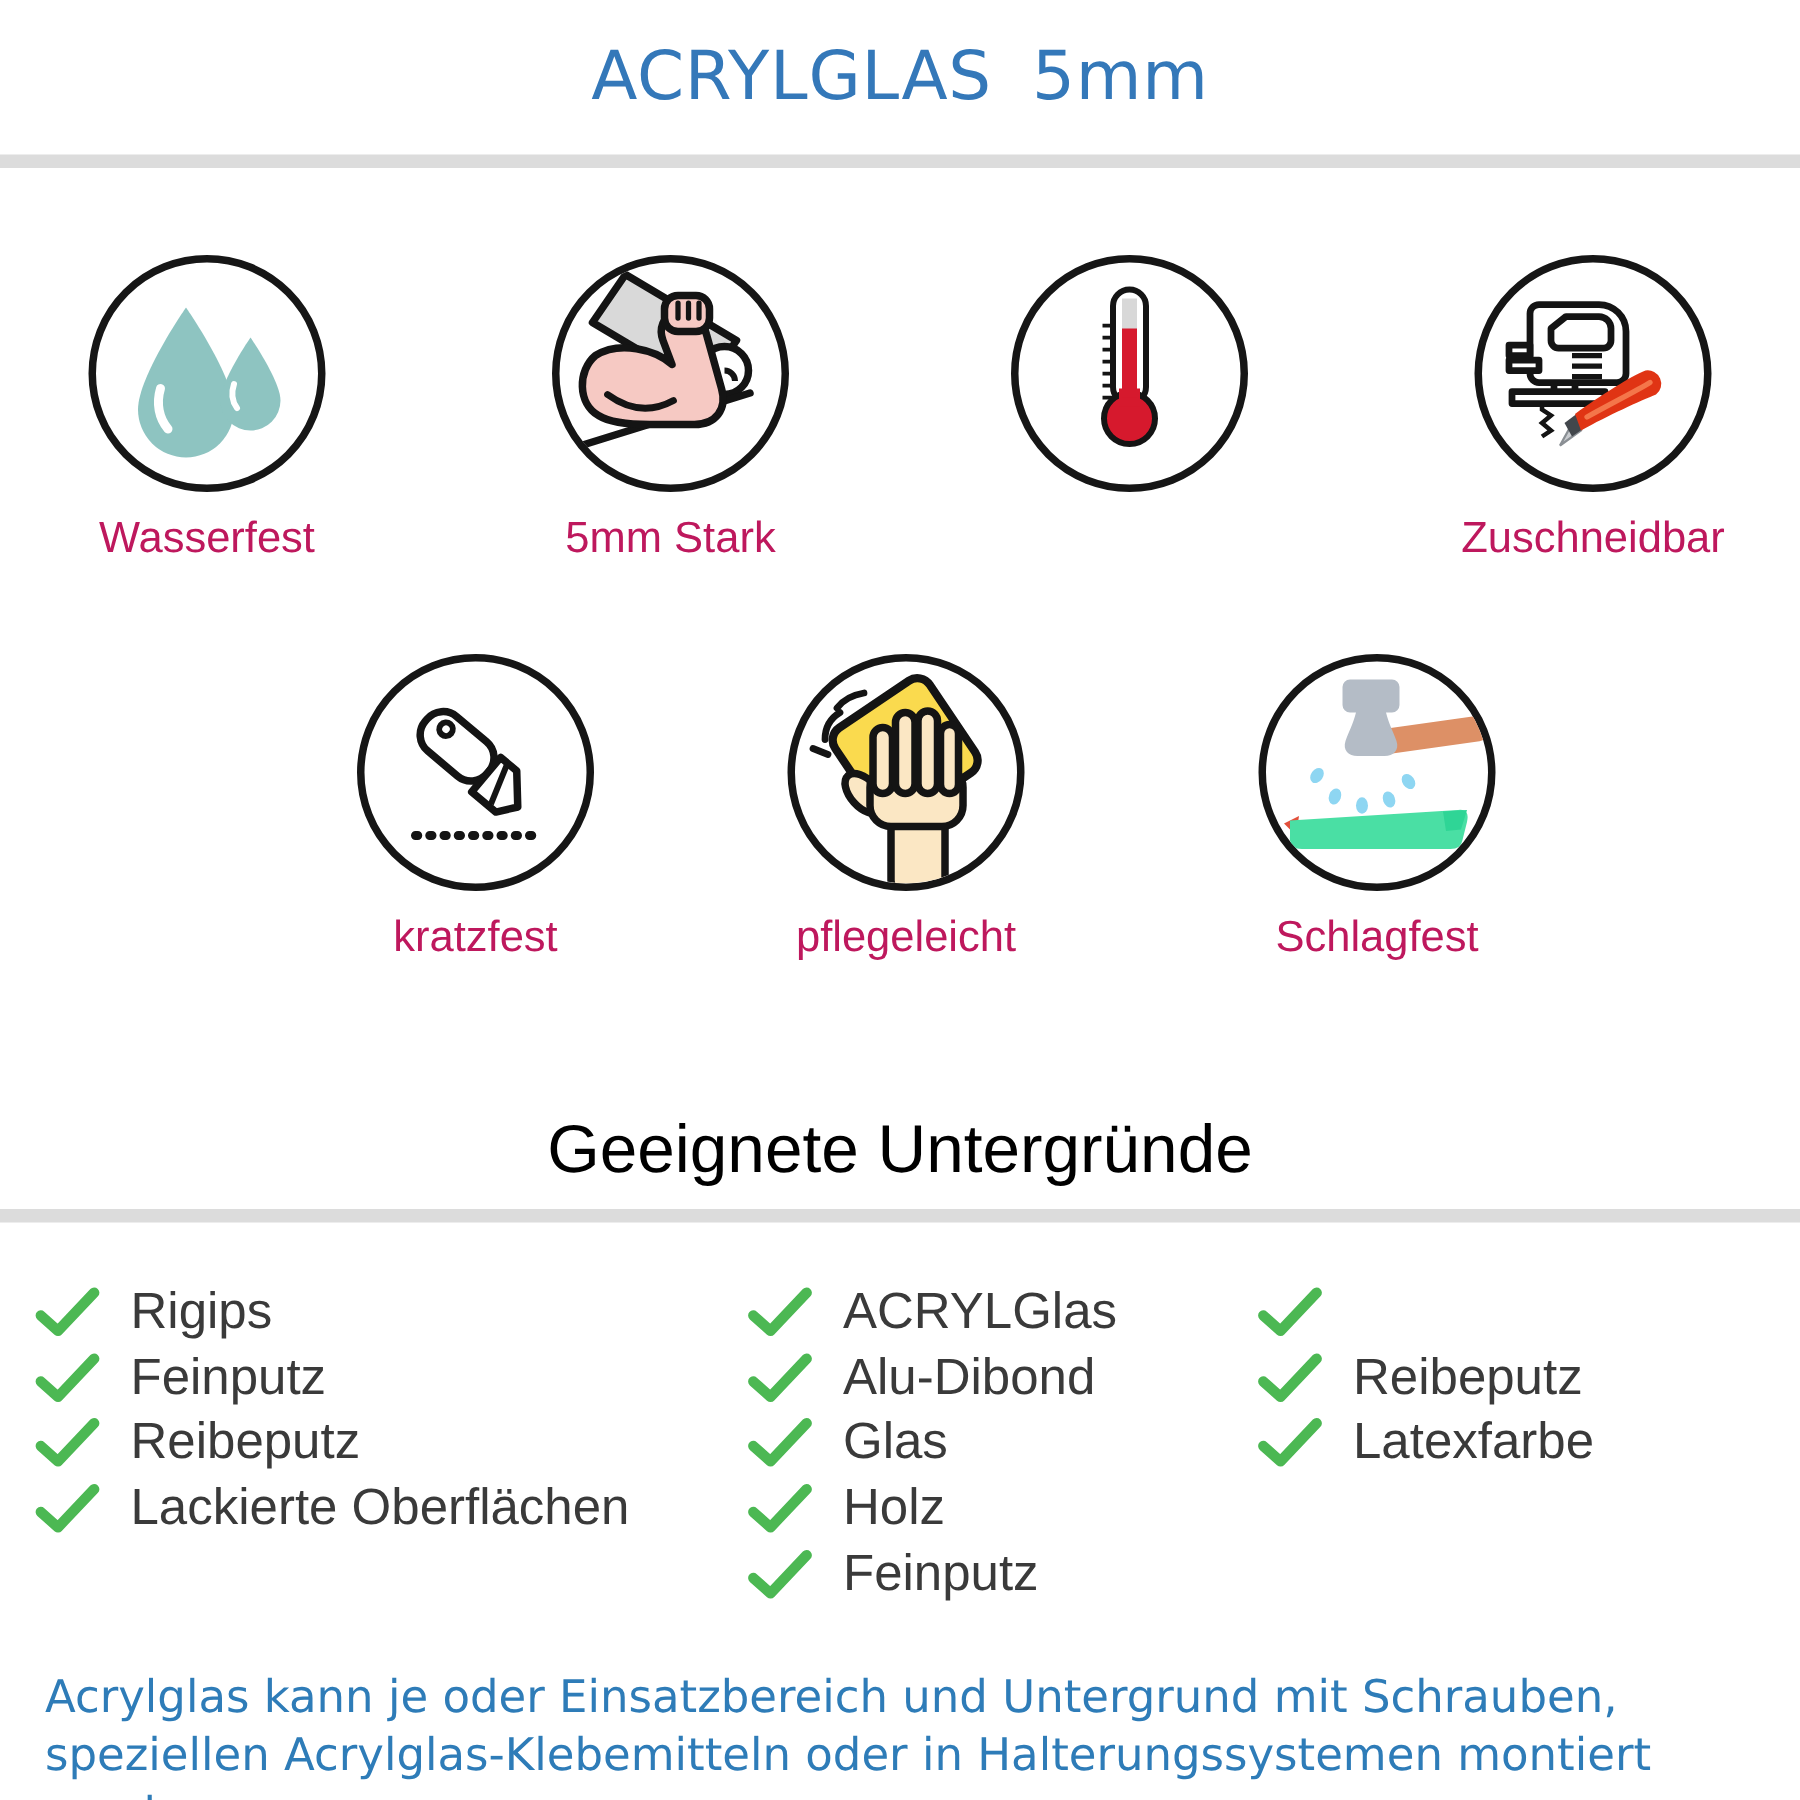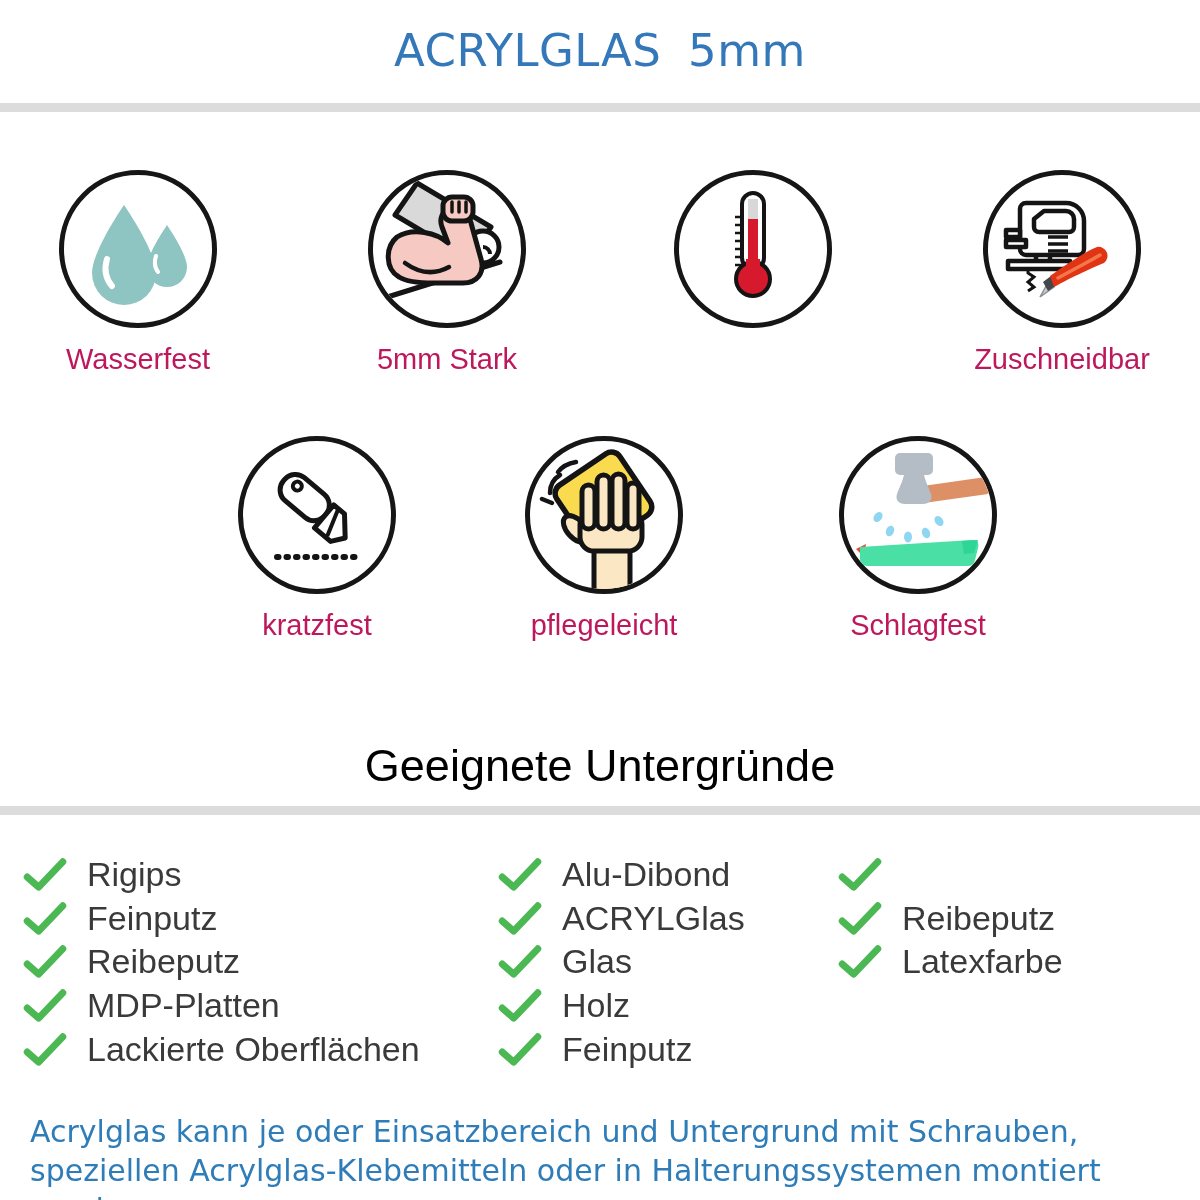--- a/index.html
+++ b/index.html
@@ -180,42 +180,36 @@
     <div class="check-row">
       <svg viewBox="0 0 34 26">
           <path d="M3 15 L12 23 L31 3" stroke="#4cb853" stroke-width="5.5" fill="none" stroke-linecap="round" stroke-linejoin="round"></path>
         </svg>
       <span class="check-label">Reibeputz</span>
     </div>
     <div class="check-row">
       <svg viewBox="0 0 34 26">
           <path d="M3 15 L12 23 L31 3" stroke="#4cb853" stroke-width="5.5" fill="none" stroke-linecap="round" stroke-linejoin="round"></path>
         </svg>
-      <span class="check-label">MDP-Platten</span>
-    </div>
-    <div class="check-row">
-      <svg viewBox="0 0 34 26">
-          <path d="M3 15 L12 23 L31 3" stroke="#4cb853" stroke-width="5.5" fill="none" stroke-linecap="round" stroke-linejoin="round"></path>
-        </svg>
       <span class="check-label">Lackierte Oberflächen</span>
     </div>
   </div>
 
   <div class="check-col col2">
     <div class="check-row">
       <svg viewBox="0 0 34 26">
           <path d="M3 15 L12 23 L31 3" stroke="#4cb853" stroke-width="5.5" fill="none" stroke-linecap="round" stroke-linejoin="round"></path>
         </svg>
+      <span class="check-label">ACRYLGlas</span>
+    </div>
+    <div class="check-row">
+      <svg viewBox="0 0 34 26">
+          <path d="M3 15 L12 23 L31 3" stroke="#4cb853" stroke-width="5.5" fill="none" stroke-linecap="round" stroke-linejoin="round"></path>
+        </svg>
       <span class="check-label">Alu-Dibond</span>
-    </div>
-    <div class="check-row">
-      <svg viewBox="0 0 34 26">
-          <path d="M3 15 L12 23 L31 3" stroke="#4cb853" stroke-width="5.5" fill="none" stroke-linecap="round" stroke-linejoin="round"></path>
-        </svg>
-      <span class="check-label">ACRYLGlas</span>
     </div>
     <div class="check-row">
       <svg viewBox="0 0 34 26">
           <path d="M3 15 L12 23 L31 3" stroke="#4cb853" stroke-width="5.5" fill="none" stroke-linecap="round" stroke-linejoin="round"></path>
         </svg>
       <span class="check-label">Glas</span>
     </div>
     <div class="check-row">
       <svg viewBox="0 0 34 26">
           <path d="M3 15 L12 23 L31 3" stroke="#4cb853" stroke-width="5.5" fill="none" stroke-linecap="round" stroke-linejoin="round"></path>

